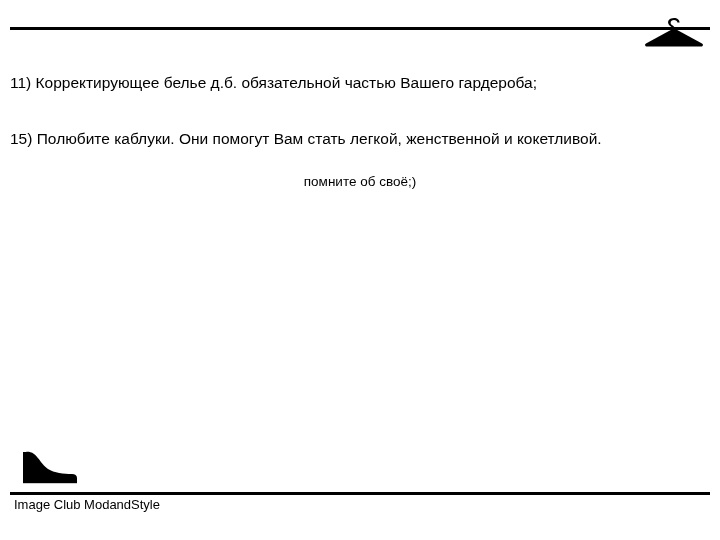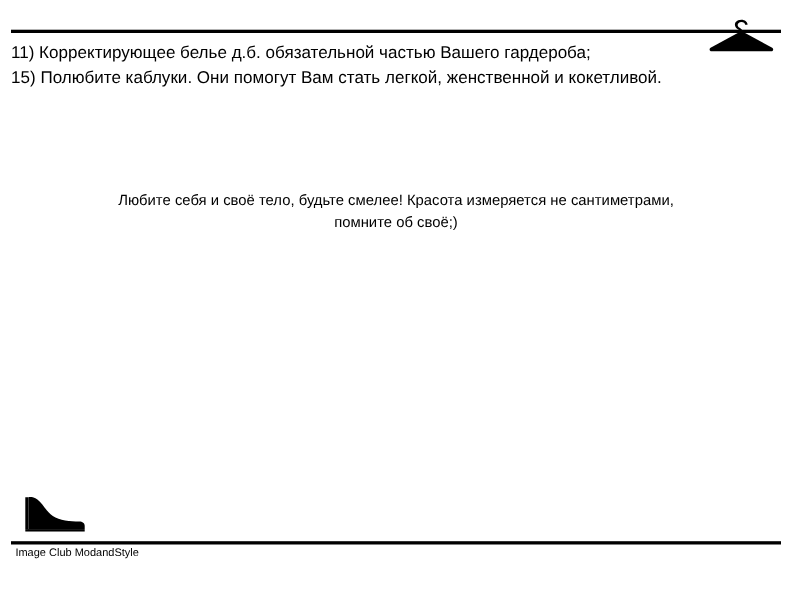--- a/index.html
+++ b/index.html
@@ -41,20 +41,21 @@
     position: absolute;
     left: 10px;
     top: 38px;
     width: 702px;
     font-size: 15.5px;
     line-height: 1.42;
     color: #000000;
   }
   .bullets .line {
     white-space: nowrap;
+    margin-top: 34px;
   }
 
   .center-note {
     position: absolute;
     left: 40px;
     top: 172px;
     width: 640px;
     text-align: center;
     font-size: 13.5px;
     line-height: 1.45;
@@ -66,21 +67,21 @@
     left: 18px;
     top: 447px;
     width: 62px;
     height: 40px;
   }
 
   .footer {
     position: absolute;
     left: 14px;
     top: 496px;
-    font-size: 10px;
+    font-size: 13px;
     line-height: 1.35;
     color: #000000;
   }
 </style>
 </head>
 <body>
 
 <div class="slide">
 
   <div class="rule rule-top"></div>
@@ -91,21 +92,20 @@
       <path d="M32 14.2 L4 29.5 C2.4 30.4 3.0 32.6 4.9 32.6 L59.1 32.6 C61.0 32.6 61.6 30.4 60.0 29.5 Z" fill="#000000"></path>
     </svg>
   </div>
 
   <div class="bullets">
     <div class="line">11) Корректирующее белье д.б. обязательной частью Вашего гардероба;</div>
     <div class="line">15) Полюбите каблуки. Они помогут Вам стать легкой, женственной и кокетливой.</div>
   </div>
 
   <div class="center-note">
-    <div>Любите себя и своё тело, будьте смелее! Красота измеряется не сантиметрами,</div>
     <div>помните об своё;)</div>
   </div>
 
   <div class="shoe-icon">
     <svg viewBox="0 0 62 40" width="62" height="40" xmlns="http://www.w3.org/2000/svg">
       <path d="M8 5 C8 5 12 4 16 7 C21 10.8 24 18 30 22 C36 26 46 27 54 27 C57 27 59 28.5 59 31 L59 34 L8 34 Z" fill="#000000"></path>
       <path d="M8 34 L8 5 L5 5 L5 34 Z" fill="#000000"></path>
       <path d="M46 27 L44 34 L42 34 L44 27 Z" fill="#000000"></path>
       <rect x="5" y="34" width="54" height="2.2" fill="#000000"></rect>
     </svg>

